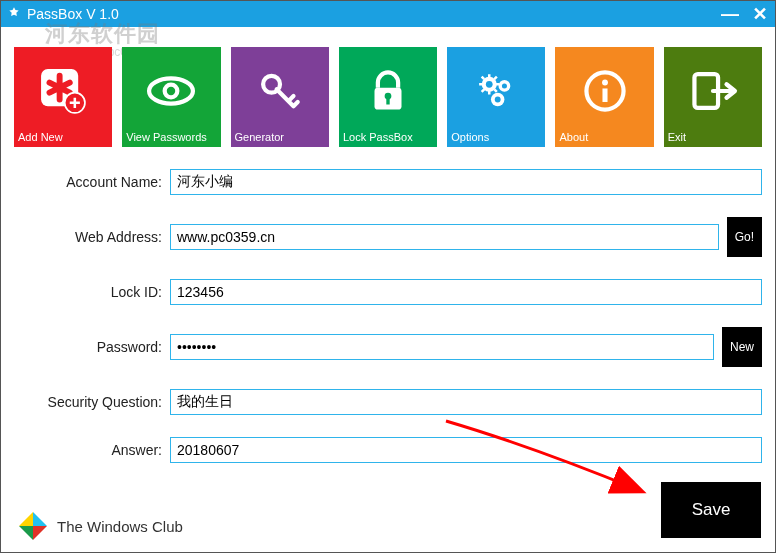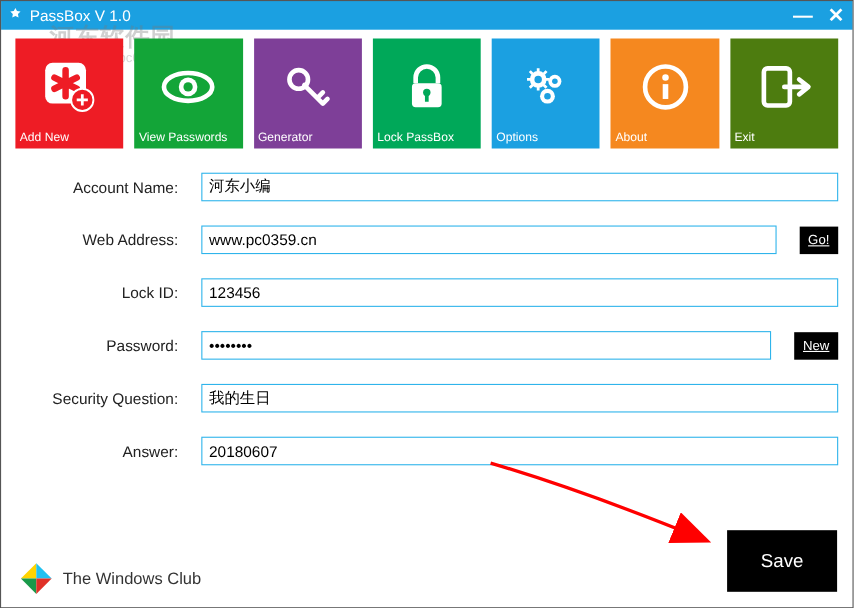--- a/index.html
+++ b/index.html
@@ -15,21 +15,21 @@
     .titlebar {
       height: 27px;
       background: #1ba0e1;
       color: #fff;
       display: flex;
       align-items: center;
       padding: 0 0 0 6px;
       font-size: 14px;
       border: 1px solid #555;
       border-bottom: none;
-      margin: -1px -1px 0 -1px;
+      margin: -1px -1px 12px -1px;
     }
     .titlebar-icon {
       width: 14px; height: 14px;
       margin-right: 6px;
     }
     .titlebar-title { flex: 1; }
     .window-controls { display: flex; }
     .window-btn {
       width: 30px; height: 24px;
       display: flex; align-items: center; justify-content: center;
@@ -93,48 +93,47 @@
     .t-exit { background: #4d7c0f; }
     .form {
       padding: 18px 13px 0 13px;
       display: flex;
       flex-direction: column;
       gap: 22px;
     }
     .row {
       display: flex;
       align-items: center;
-      gap: 21px;
+      gap: 8px;
     }
     .label {
       width: 148px;
       text-align: right;
       font-size: 14px;
       color: #222;
     }
     .field {
       flex: 1;
       height: 26px;
       border: 1px solid #2fb4eb;
       padding: 12px 6px;
       font-size: 14px;
       font-family: inherit;
       background: #fff;
     }
     .field-short { flex: 1; }
     .btn-small {
-      height: 25px;
+      height: 40px;
       padding: 0 8px;
       background: #000;
       color: #fff;
       border: none;
       font-size: 12px;
       cursor: pointer;
       font-family: inherit;
-      text-decoration: underline;
     }
     .footer {
       position: absolute;
       bottom: 10px; left: 16px;
       display: flex;
       align-items: center;
       gap: 8px;
       font-size: 15px;
       color: #333;
     }

